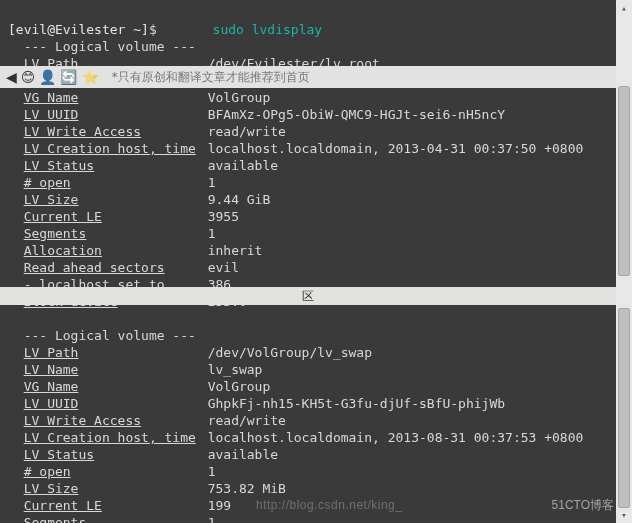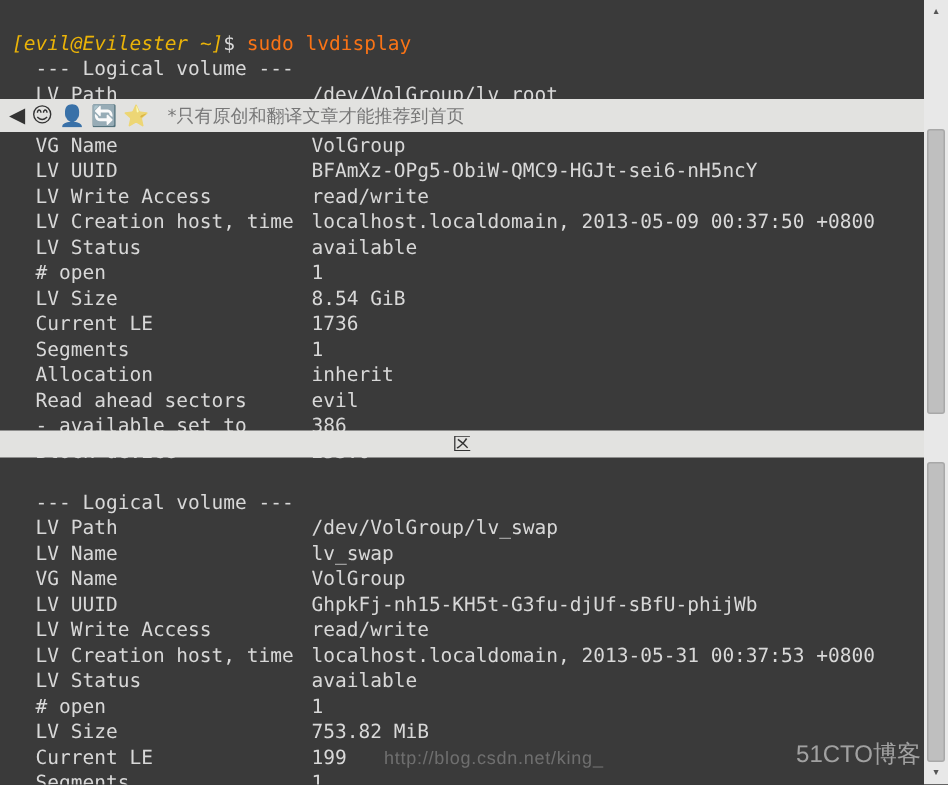--- a/index.html
+++ b/index.html
@@ -2,64 +2,64 @@
 <html><head>
 <meta charset="utf-8">
 <style>
   * { margin:0; padding:0; box-sizing:border-box; }
   html,body { width:632px; height:523px; overflow:hidden; font-family:"DejaVu Sans Mono","Courier New",monospace; font-size:13px; background:#3a3a3a; color:#d8d8d8; }
   .window { width:632px; height:523px; position:relative; background:#3a3a3a; }
   .terminal { position:absolute; left:0; top:0; width:616px; height:523px; padding:4px 8px; white-space:pre; line-height:17px; }
   .scrollbar { position:absolute; right:0; top:0; width:16px; height:523px; background:#e8e8e8; }
   .scroll-thumb { position:absolute; left:2px; width:12px; background:#bfbfbf; border:1px solid #a8a8a8; border-radius:2px; }
   .scroll-arrow { position:absolute; left:0; width:16px; height:16px; text-align:center; font-size:9px; color:#555; line-height:16px; }
-  .prompt-user { color:#eab308;font-style:italic; }
+  .prompt-user { color:#e5e5e5; }
   .prompt-dollar { color:#d8d8d8; }
-  .cmd { color:#f97316; }
+  .cmd { color:#14b8a6;margin-left:48px; }
   .overlay-row { position:absolute; left:0; width:616px; background:#e2e2e0; color:#333; font-family:"DejaVu Sans",Arial,sans-serif; font-size:12px; display:flex; align-items:center; padding:1px 6px; }
   .overlay-row.a { top:66px; height:22px; }
   .overlay-row.b { top:287px; height:18px; justify-content:center; }
   .toolbar-icons { display:flex; gap:4px; margin-right:12px; font-size:14px; }
   .toolbar-icons span { filter:saturate(.6); }
   .overlay-text { color:#777; }
   .watermark { position:absolute; left:256px; top:498px; color:rgba(210,210,210,.35); font-family:Liberation Sans, sans-serif; font-size:12px; letter-spacing:.5px; pointer-events:none; }
-  .corner { position:absolute; right:18px; bottom:9px; color:rgba(230,230,230,.6); font-family:Arial,sans-serif; font-size:16px; pointer-events:none;margin-left:40px; }
-  .field { display:inline-block; width:184px; }
+  .corner { position:absolute; right:18px; bottom:9px; color:rgba(230,230,230,.6); font-family:Arial,sans-serif; font-size:12px; pointer-events:none;margin-left:40px; }
+  .field { display:inline-block; width:184px;text-decoration:underline; }
 </style>
 </head>
 <body>
 
 <div class="window">
 
   <div class="terminal">
 <span class="prompt-user">[<span>evil</span>@<span>Evilester</span> <span>~</span>]</span><span class="prompt-dollar">$</span> <span class="cmd">sudo lvdisplay</span>
   <span>--- Logical volume ---</span>
-  <span class="field">LV Path</span><span>/dev/VolGroup/lv_root</span>
+  <span class="field">LV Path</span><span>/dev/Evilester/lv_root</span>
   <span class="field">LV Name</span><span>lv_root</span>
   <span class="field">VG Name</span><span>VolGroup</span>
   <span class="field">LV UUID</span><span>BFAmXz-OPg5-ObiW-QMC9-HGJt-sei6-nH5ncY</span>
   <span class="field">LV Write Access</span><span>read/write</span>
-  <span class="field">LV Creation host, time</span><span>localhost.localdomain, 2013-05-09 00:37:50 +0800</span>
+  <span class="field">LV Creation host, time</span><span>localhost.localdomain, 2013-04-31 00:37:50 +0800</span>
   <span class="field">LV Status</span><span>available</span>
   <span class="field"># open</span><span>1</span>
-  <span class="field">LV Size</span><span>8.54 GiB</span>
-  <span class="field">Current LE</span><span>1736</span>
+  <span class="field">LV Size</span><span>9.44 GiB</span>
+  <span class="field">Current LE</span><span>3955</span>
   <span class="field">Segments</span><span>1</span>
   <span class="field">Allocation</span><span>inherit</span>
   <span class="field">Read ahead sectors</span><span>evil</span>
-  <span class="field">- available set to</span><span>386</span>
+  <span class="field">- localhost set to</span><span>386</span>
   <span class="field">Block device</span><span>253:0</span>
 
   <span>--- Logical volume ---</span>
   <span class="field">LV Path</span><span>/dev/VolGroup/lv_swap</span>
   <span class="field">LV Name</span><span>lv_swap</span>
   <span class="field">VG Name</span><span>VolGroup</span>
   <span class="field">LV UUID</span><span>GhpkFj-nh15-KH5t-G3fu-djUf-sBfU-phijWb</span>
   <span class="field">LV Write Access</span><span>read/write</span>
-  <span class="field">LV Creation host, time</span><span>localhost.localdomain, 2013-05-31 00:37:53 +0800</span>
+  <span class="field">LV Creation host, time</span><span>localhost.localdomain, 2013-08-31 00:37:53 +0800</span>
   <span class="field">LV Status</span><span>available</span>
   <span class="field"># open</span><span>1</span>
   <span class="field">LV Size</span><span>753.82 MiB</span>
   <span class="field">Current LE</span><span>199</span>
   <span class="field">Segments</span><span>1</span>
   
 </div>
 
   <div class="overlay-row a">
     <div class="toolbar-icons">

